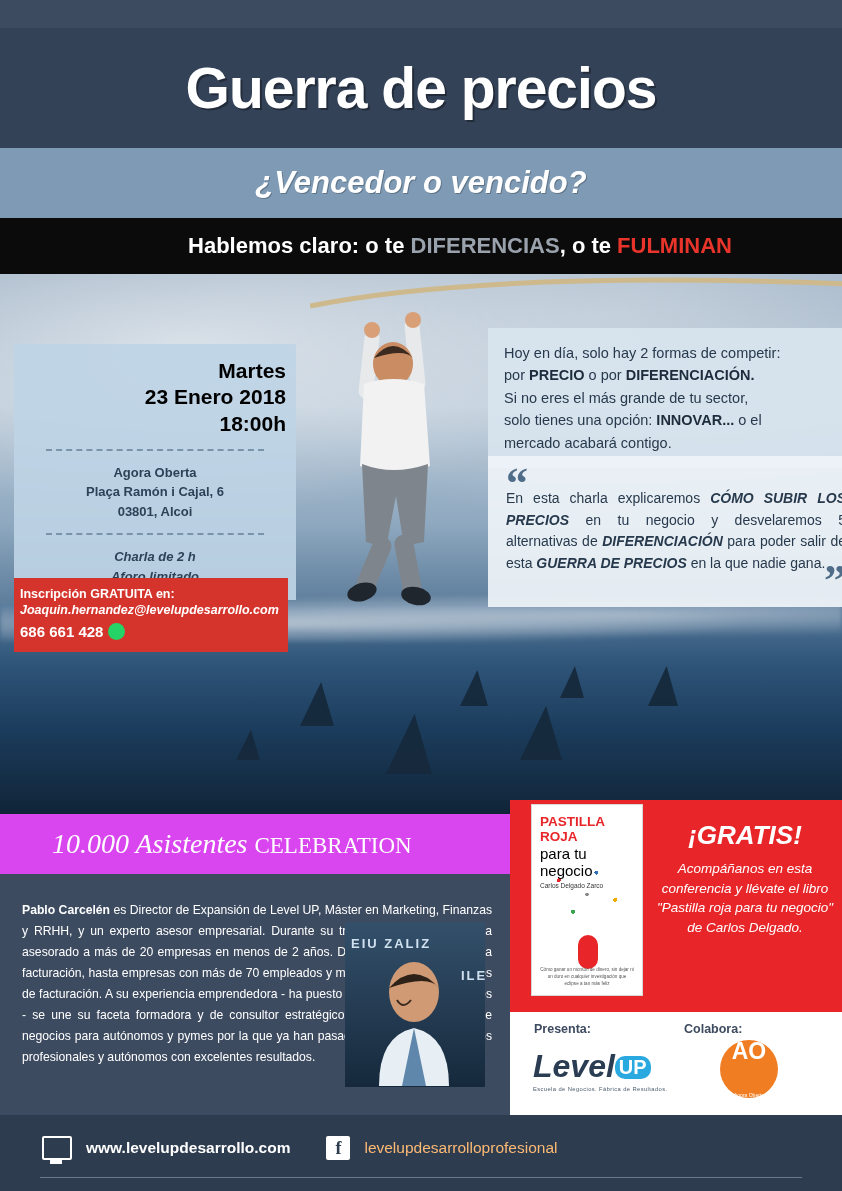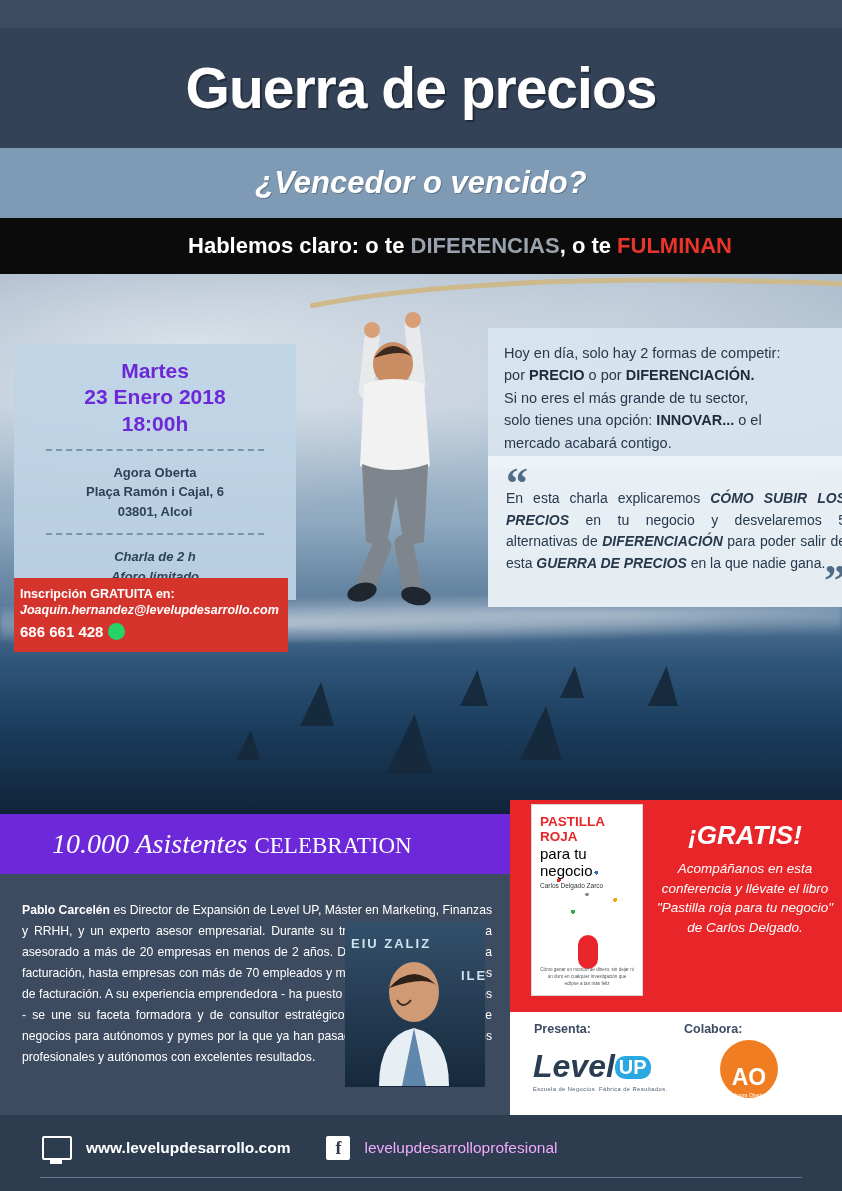--- a/index.html
+++ b/index.html
@@ -80,21 +80,21 @@
 
   
   .info-card{
     position:absolute;left:14px;top:344px;width:262px;
     background:rgba(190,212,229,0.92);
     padding:14px 10px 14px 10px;
     text-align:center;
     color:#2c3e50;
   }
   .info-card .date{
-    color:#6d28d9;font-size:21px;font-weight:bold;line-height:1.25;
+    color:#000000;font-size:21px;font-weight:bold;line-height:1.25;text-align:right;
   }
   .dashline{
     border-top:2px dashed #7b93a8;margin:12px 22px;
   }
   .info-card .venue{font-size:13px;font-weight:bold;line-height:1.5;color:#2e4257;}
   .info-card .dur{font-size:13px;font-weight:bold;font-style:italic;line-height:1.5;color:#2e4257;}
 
   .signup{
     position:absolute;left:14px;top:578px;width:262px;
     background:#d5342c;color:#ffffff;text-align:left;
@@ -124,21 +124,21 @@
     color:#4f6d88;font-size:44px;font-weight:bold;line-height:0;
     font-family:"Liberation Serif", serif;
   }
   .qmark.open{display:block;margin:10px 0 4px 0;}
   .qmark.close{display:block;text-align:right;margin:6px 0 0 0;}
   b.dark{color:#1d2c3c;}
 
   
   .celebration{
     position:absolute;left:0;top:814px;width:842px;height:60px;
-    background:#6d28d9;
+    background:#d946ef;
   }
   .celebration .txt{
     position:absolute;left:52px;top:14px;
     color:#ffffff;font-family:"Liberation Serif", serif;
     font-size:28px;font-style:italic;
   }
   .celebration .txt .small{font-size:23px;font-style:normal;}
 
   
   .bio-area{
@@ -198,41 +198,41 @@
     position:absolute;left:510px;top:1012px;width:332px;height:103px;
     background:#ffffff;
   }
   .sp-label{position:absolute;color:#3d4b60;font-size:12.5px;font-weight:bold;}
   .levelup-logo{position:absolute;left:533px;top:1048px;width:140px;height:40px;}
   .lu-text{font-size:32px;font-weight:bold;color:#2b3d52;font-style:italic;}
   .lu-up{display:inline-block;background:#2aa8e0;color:#fff;font-size:20px;font-weight:bold;padding:0 4px;border-radius:10px;vertical-align:3px;text-align:center;}
   .lu-tag{font-size:5.8px;color:#4b5b6d;letter-spacing:.4px;margin-top:1px;}
   .ao-logo{
     position:absolute;left:720px;top:1040px;width:58px;height:58px;border-radius:50%;
-    background:#f07d22;color:#fff;display:flex;align-items:center;justify-content:flex-end;
+    background:#f07d22;color:#fff;display:flex;align-items:center;justify-content:space-between;
     flex-direction:column;
   }
   .ao-logo .g{font-size:23px;font-weight:bold;line-height:1;}
   .ao-logo .s{font-size:5px;margin-top:3px;}
 
   
   .footer{
     position:absolute;left:0;top:1115px;width:842px;height:76px;
     background:#2e3c50;
   }
   .footer .inner{position:absolute;left:0;top:10px;width:842px;height:46px;display:flex;align-items:center;}
   .fb-icon{
     width:24px;height:24px;background:#ffffff;color:#2e3c50;
     font-weight:bold;font-size:18px;display:flex;align-items:center;justify-content:center;
     border-radius:2px;font-family:"Liberation Serif",serif;
   }
   .monitor-icon{width:26px;height:20px;border:2px solid #ffffff;border-radius:2px;position:relative;}
   .monitor-icon:after{content:"";position:absolute;left:6px;bottom:-6px;width:12px;height:4px;background:#ffffff;}
   .footer .web{color:#ffffff;font-size:15.5px;font-weight:bold;margin-left:14px;}
-  .footer .fbtxt{color:#f0abfc;font-size:15.5px;margin-left:14px;}
+  .footer .fbtxt{color:#fdba74;font-size:15.5px;margin-left:14px;}
   .footer .rule{position:absolute;left:40px;top:62px;width:762px;height:1px;background:#66798f;}
 </style>
 </head>
 <body>
 
 <div class="poster">
 
   <div class="header-band">
     <div class="header-title">Guerra de precios</div>
   </div>

